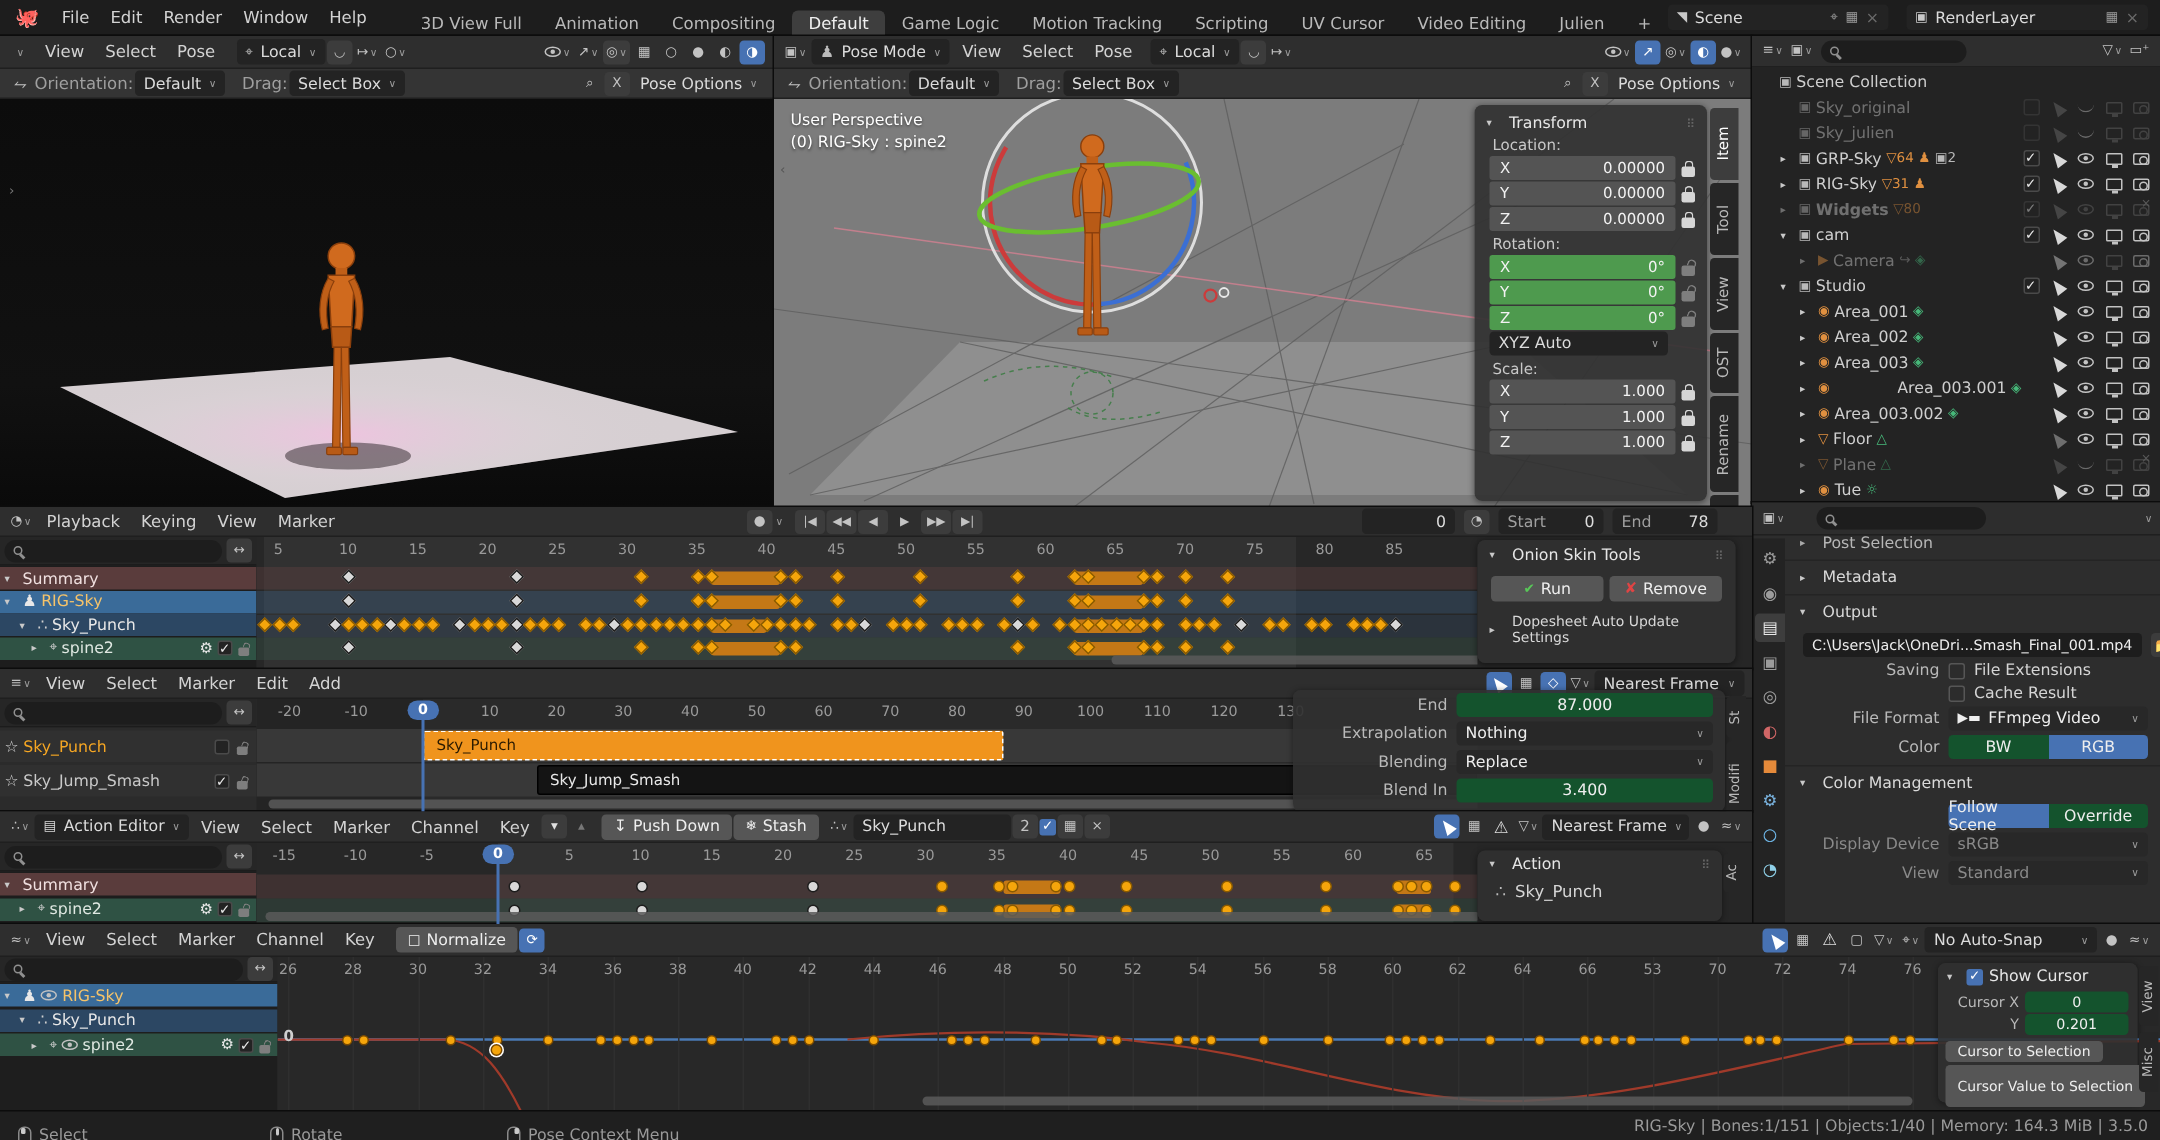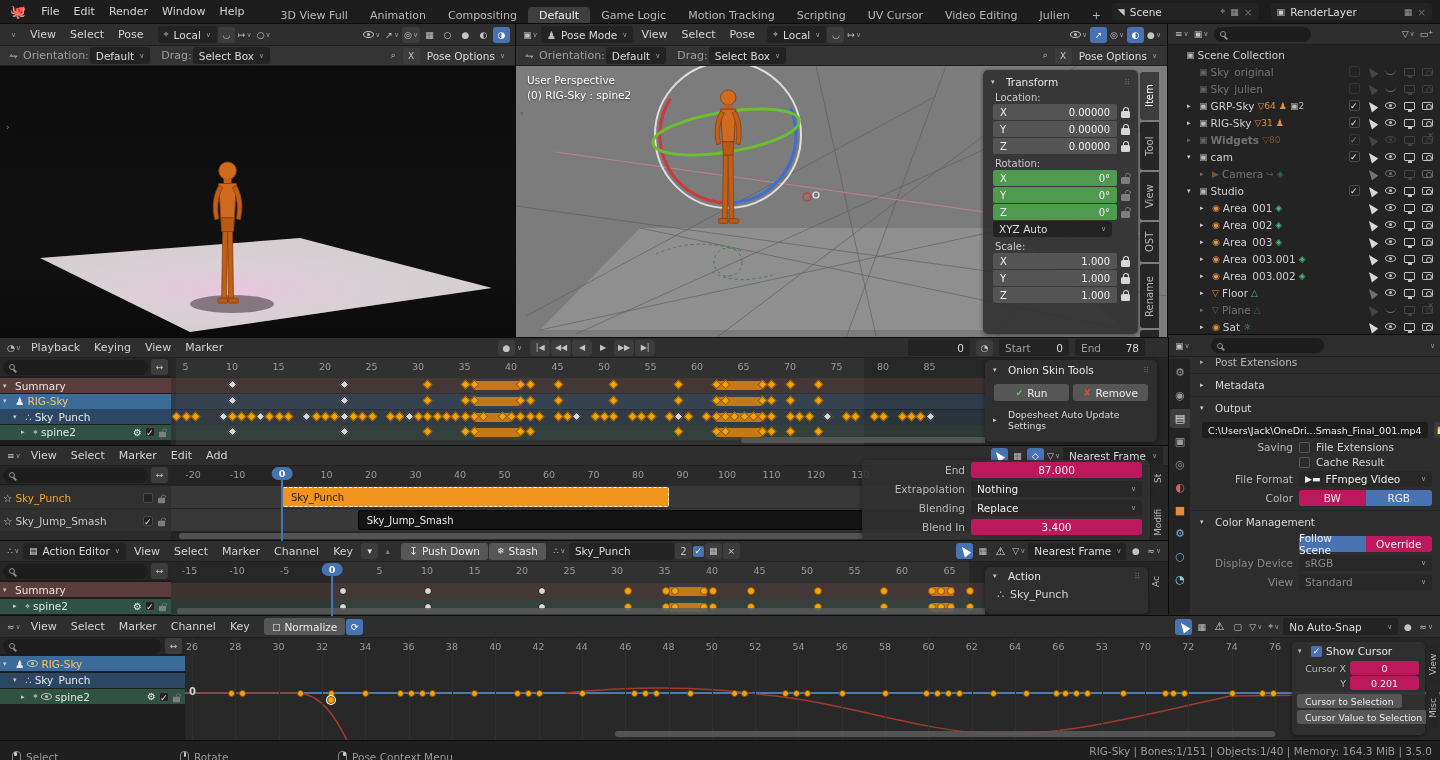--- a/index.html
+++ b/index.html
@@ -59,21 +59,21 @@
 .obadge{font-size:9px;color:#e09040;margin-left:3px;white-space:nowrap}
 .gbadge{font-size:9px;color:#47b97a;margin-left:3px}
 .oicn{color:#b9b9b9;font-size:9px;margin:0 3px;flex:none}
 .tab{padding:2px 11px;border-radius:4px 4px 0 0;color:#b9b9b9;font-size:11px;white-space:nowrap}
 .tab.active{background:#3e3e3e;color:#f0f0f0}
 .scrollh{position:absolute;height:6px;background:#5b5b5b;border-radius:3px;opacity:.85}
 .playhead{position:absolute;width:2px;background:#4772b3;z-index:4}
 .fchip{position:absolute;background:#4772b3;color:#fff;font-size:9.5px;font-weight:bold;border-radius:7px;padding:1px 7px;transform:translateX(-50%);z-index:5}
 .prow{display:flex;align-items:center;gap:6px;margin:3px 8px;font-size:10.5px}
 .prow .lab{width:95px;text-align:right;color:#b9b9b9;flex:none}
-.pfield{background:#be185d;border-radius:3px;height:16px;flex:1;display:flex;align-items:center;justify-content:center;color:#eee}
+.pfield{background:#14532d;border-radius:3px;height:16px;flex:1;display:flex;align-items:center;justify-content:center;color:#eee}
 .pfield.darkf{background:#282828;justify-content:space-between;padding:0 6px}
 .trow{display:flex;align-items:center;gap:4px;margin:1px 8px 1px 10px}
 .tfield{flex:1;height:16px;background:#545454;border-radius:2px;display:flex;align-items:center;padding:0 7px;font-size:10px;color:#f2f2f2;justify-content:space-between}
 .tfield.green{background:#4e9a4e}
 .seclbl{font-size:10.5px;color:#d9d9d9;display:flex;align-items:center;gap:6px;padding:5px 10px}
 .mouse{width:9px;height:13px;border:1.2px solid #8a8a8a;border-radius:4px;position:relative;display:inline-block;margin-right:5px}
 .mouse::before{content:"";position:absolute;background:#c9c9c9;border-radius:1px}
 .mouse.l::before{left:0.5px;top:0.5px;width:3px;height:4px}
 .mouse.m::before{left:2.6px;top:0.5px;width:2px;height:4.5px}
 .mouse.r::before{right:0.5px;top:0.5px;width:3px;height:4px}
@@ -588,21 +588,21 @@
         <div class="gbadge" style="color: rgb(71, 185, 122); display: inline-flex;">◈</div>
         <div class="cur" style="display: inline-flex; position: absolute; left: 200px;"></div>
         <div class="eye" style="display: inline-flex; position: absolute; left: 217px;"></div>
         <div class="scr" style="display: inline-flex; position: absolute; left: 236px;"></div>
         <div class="camx" style="display: inline-flex; position: absolute; left: 254px;"></div>
       </div>
       <div class="orow" style="top: 204px;">
         <div style="width: 32px; flex: 0 0 auto;"></div>
         <div class="disc" style="display: inline-flex;">▸</div>
         <div class="oicn" style="color: rgb(224, 144, 64); display: inline-flex;">◉</div>
-        <div style="overflow: hidden; display: inline-flex;">Area_003.001</div>
+        <div style="overflow: hidden; display: inline-flex; margin-left: 42px;">Area_003.001</div>
         <div class="gbadge" style="color: rgb(71, 185, 122); display: inline-flex;">◈</div>
         <div class="cur" style="display: inline-flex; position: absolute; left: 200px;"></div>
         <div class="eye" style="display: inline-flex; position: absolute; left: 217px;"></div>
         <div class="scr" style="display: inline-flex; position: absolute; left: 236px;"></div>
         <div class="camx" style="display: inline-flex; position: absolute; left: 254px;"></div>
       </div>
       <div class="orow" style="top: 221px;">
         <div style="width: 32px; flex: 0 0 auto;"></div>
         <div class="disc" style="display: inline-flex;">▸</div>
         <div class="oicn" style="color: rgb(224, 144, 64); display: inline-flex;">◉</div>
@@ -632,21 +632,21 @@
         <div class="gbadge" style="color: rgb(71, 185, 122); display: inline-flex;">△</div>
         <div class="cur dim" style="display: inline-flex; position: absolute; left: 200px;"></div>
         <div class="eye closed" style="display: inline-flex; position: absolute; left: 217px;"></div>
         <div class="scr dim" style="display: inline-flex; position: absolute; left: 236px;"></div>
         <div class="camx crossed" style="display: inline-flex; position: absolute; left: 254px;"></div>
       </div>
       <div class="orow" style="top: 272px;">
         <div style="width: 32px; flex: 0 0 auto;"></div>
         <div class="disc" style="display: inline-flex;">▸</div>
         <div class="oicn" style="color: rgb(224, 144, 64); display: inline-flex;">◉</div>
-        <div style="overflow: hidden; display: inline-flex;">Sat</div>
+        <div style="overflow: hidden; display: inline-flex;">Tue</div>
         <div class="gbadge" style="color: rgb(71, 185, 122); display: inline-flex;">☼</div>
         <div class="cur" style="display: inline-flex; position: absolute; left: 200px;"></div>
         <div class="eye" style="display: inline-flex; position: absolute; left: 217px;"></div>
         <div class="scr" style="display: inline-flex; position: absolute; left: 236px;"></div>
         <div class="camx" style="display: inline-flex; position: absolute; left: 254px;"></div>
       </div>
     </div>
 </div>
 
 <div id="props" class="ed" style="left:1168px;top:335px;width:272px;height:281px;background:#2d2d2d">
@@ -669,21 +669,21 @@
       <div class="navic" style="color: rgb(156, 156, 156);">◎</div>
       <div class="navic" style="color: rgb(208, 102, 102);">◐</div>
       <div class="navic" style="color: rgb(229, 138, 58);">■</div>
       <div class="navic" style="color: rgb(122, 180, 224);">⚙</div>
       <div class="navic" style="color: rgb(111, 183, 232);">○</div>
       <div class="navic" style="color: rgb(143, 208, 232);">◔</div>
     </div>
   <div class="abs" style="left:22px;top:22px;right:0;bottom:0;overflow:hidden">
     <div class="seclbl" style="margin-top:-6px;opacity:.8">
         <span class="disc">▸</span>
-        <span>Post Extensions</span>
+        <span>Post Selection</span>
       </div>
     <div style="border-top:1px solid #242424"></div>
     <div class="seclbl">
         <span class="disc">▸</span>
         <span>Metadata</span>
       </div>
     <div style="border-top:1px solid #242424"></div>
     <div class="seclbl">
         <span class="disc">▾</span>
         <span>Output</span>
@@ -1447,21 +1447,21 @@
       </div>
     <div class="prow" style="margin:1px 6px;gap:4px">
         <span class="lab" style="width:48px;font-size:9.5px">Cursor X</span>
         <span class="pfield" style="height:14px;font-size:9.5px">0</span>
       </div>
     <div class="prow" style="margin:1px 6px;gap:4px">
         <span class="lab" style="width:48px;font-size:9.5px">Y</span>
         <span class="pfield" style="height:14px;font-size:9.5px">0.201</span>
       </div>
     <div class="btn" style="margin:3px 5px 2px;height:14px;font-size:9.3px">Cursor to Selection</div>
-    <div class="btn" style="margin:0 5px;height:14px;font-size:9.3px">Cursor Value to Selection</div>
+    <div class="btn" style="margin:0 5px;height:28px;font-size:9.3px">Cursor Value to Selection</div>
   </div>
   <div class="abs" id="g-tabs" style="left:1426px;top:28px;display:flex;flex-direction:column;gap:4px">
       <div class="vtab" style="width: 13px; font-size: 9px; height: 40px;">View</div>
       <div class="vtab" style="width: 13px; font-size: 9px; height: 40px;">Misc</div>
     </div>
 </div>
 
 <div id="status" class="abs" style="left:0;top:740px;width:1440px;height:20px;background:#1f1f1f;border-top:1px solid #0c0c0c;display:flex;align-items:center;color:#9a9a9a;font-size:10.5px">
   <span id="status-items" style="display:flex">
       <span style="display: inline-flex; align-items: center; position: absolute; left: 12px;">

